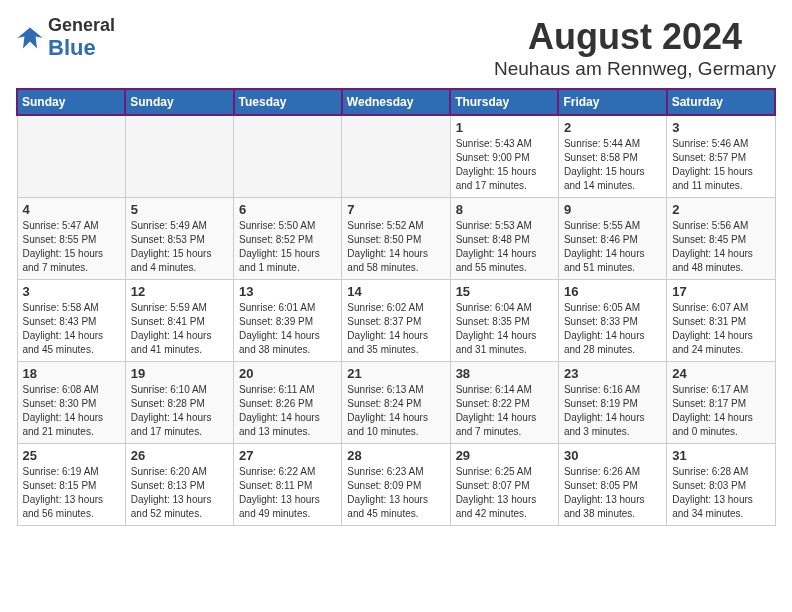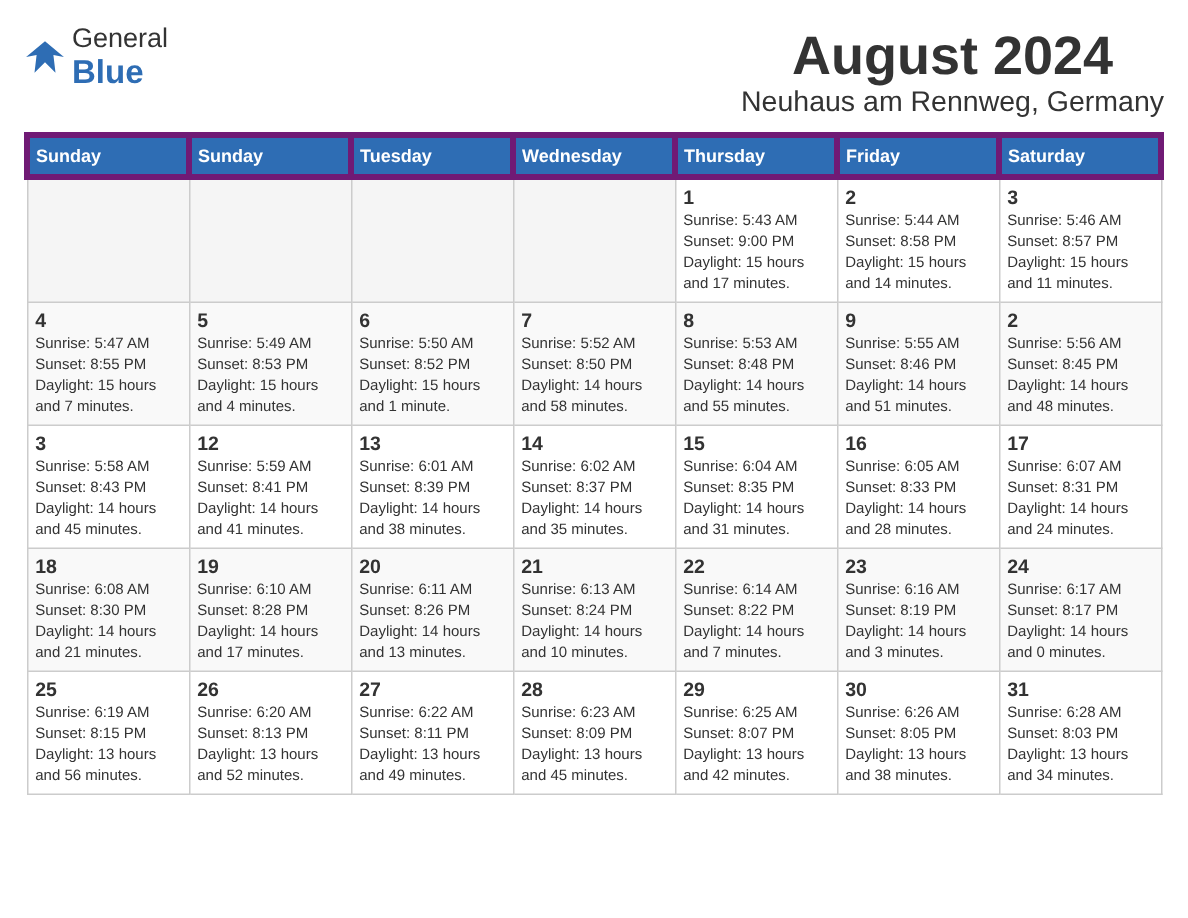--- a/index.html
+++ b/index.html
@@ -21,21 +21,21 @@
       align-items: center;
       gap: 4px;
     }
     .logo-text {
       display: flex;
       flex-direction: column;
       line-height: 1.1;
     }
     .logo-general {
       font-size: 18px;
-      font-weight: normal;
+      font-weight: bold;
       color: #333;
     }
     .logo-blue {
       font-size: 22px;
       font-weight: bold;
       color: #2e6db4;
     }
     .logo-bird {
       width: 28px;
       height: 28px;
@@ -56,21 +56,21 @@
       width: 100%;
       border-collapse: collapse;
     }
     th {
       background-color: #2e6db4;
       color: #fff;
       font-size: 12px;
       font-weight: bold;
       padding: 5px 4px;
       text-align: left;
-      border: 4px solid #701a75;
+      border: 2px solid #701a75;
     }
     td {
       vertical-align: top;
       padding: 4px 5px;
       font-size: 10px;
       color: #333;
       border: 1px solid #ccc;
       width: calc(100% / 7);
       min-height: 80px;
       background: #fff;
@@ -219,21 +219,21 @@
         </td>
         <td class="shaded">
           <span class="day-number">20</span>
           <div class="day-info">Sunrise: 6:11 AM<br>Sunset: 8:26 PM<br>Daylight: 14 hours and 13 minutes.</div>
         </td>
         <td class="shaded">
           <span class="day-number">21</span>
           <div class="day-info">Sunrise: 6:13 AM<br>Sunset: 8:24 PM<br>Daylight: 14 hours and 10 minutes.</div>
         </td>
         <td class="shaded">
-          <span class="day-number">22</span>
+          <span class="day-number">38</span>
           <div class="day-info">Sunrise: 6:14 AM<br>Sunset: 8:22 PM<br>Daylight: 14 hours and 7 minutes.</div>
         </td>
         <td class="shaded">
           <span class="day-number">23</span>
           <div class="day-info">Sunrise: 6:16 AM<br>Sunset: 8:19 PM<br>Daylight: 14 hours and 3 minutes.</div>
         </td>
         <td class="shaded">
           <span class="day-number">24</span>
           <div class="day-info">Sunrise: 6:17 AM<br>Sunset: 8:17 PM<br>Daylight: 14 hours and 0 minutes.</div>
         </td>

